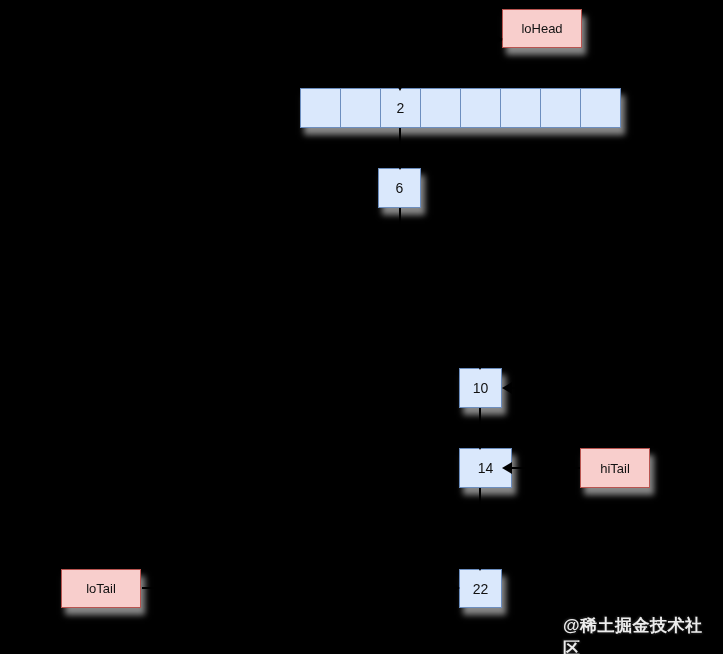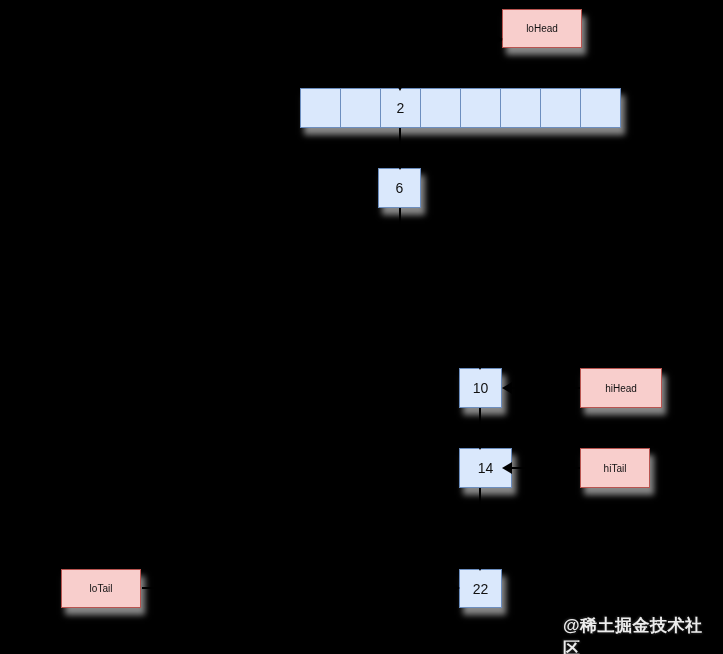--- a/index.html
+++ b/index.html
@@ -4,21 +4,21 @@
 <style>
   html,body{margin:0;padding:0;background:#000;}
   .stage{position:relative;width:723px;height:654px;background:var(--background,#000);
          overflow:hidden;font-family:"Liberation Sans","DejaVu Sans",sans-serif;color:var(--text,#111);}
   .shadowed{box-shadow:4px 7px 6px rgba(143,143,143,.95);}
   .node{position:absolute;box-sizing:border-box;background:var(--node-fill,#dae8fc);
         border:1.5px solid var(--node-border,#6c8ebf);display:flex;align-items:center;justify-content:center;
         font-size:14px;z-index:2;}
   .pointer{position:absolute;box-sizing:border-box;background:var(--pointer-fill,#f8cecc);
         border:1.5px solid var(--pointer-border,#b85450);display:flex;align-items:center;justify-content:center;
-        font-size:10px;z-index:2;}
+        font-size:13px;z-index:2;}
   .array{position:absolute;left:300px;top:88px;width:321px;height:40px;box-sizing:border-box;
         border:1.5px solid var(--node-border,#6c8ebf);background:var(--node-fill,#dae8fc);
         display:flex;z-index:2;}
   .array .cell{flex:1 1 0;display:flex;align-items:center;justify-content:center;font-size:14px;}
   .array .cell:not(:last-child){border-right:1px solid var(--node-border,#6c8ebf);}
   .links{position:absolute;left:0;top:0;width:723px;height:654px;z-index:3;pointer-events:none;}
   .watermark{position:absolute;left:563px;top:614px;width:152px;font-size:17px;font-weight:bold;
         letter-spacing:.5px;color:var(--watermark-text,#ececec);z-index:5;
         text-shadow:1px 1px 2px rgba(40,40,40,.95),-1px -1px 2px rgba(40,40,40,.95);}
   
@@ -46,21 +46,20 @@
     <div class="cell"></div>
     <div class="cell"></div>
   </div>
 
   <div class="node shadowed" id="node-6">6</div>
   <div class="node shadowed" id="node-10">10</div>
   <div class="node shadowed" id="node-14">14</div>
   <div class="node shadowed" id="node-22">22</div>
 
   <div class="pointer shadowed" id="ptr-lohead">loHead</div>
-  <div class="pointer shadowed" id="ptr-hihead">hiHead</div>
   <div class="pointer shadowed" id="ptr-hitail">hiTail</div>
   <div class="pointer shadowed" id="ptr-lotail">loTail</div>
 
   <svg class="links" viewBox="0 0 723 654" fill="none" stroke="#000" stroke-width="2">
     <path d="M502,40 C462,48 424,62 403,85"></path>
     <polygon fill="#000" stroke="none" points="394,80 406,80 400,91"></polygon>
     <polygon fill="#000" stroke="none" points="492,34 492,44 503,39"></polygon>
     <path d="M400,128 L400,163"></path>
     <polygon fill="#000" stroke="none" points="394,159 406,159 400,170"></polygon>
     <path d="M400,208 L400,288 L480,288 L480,363"></path>

